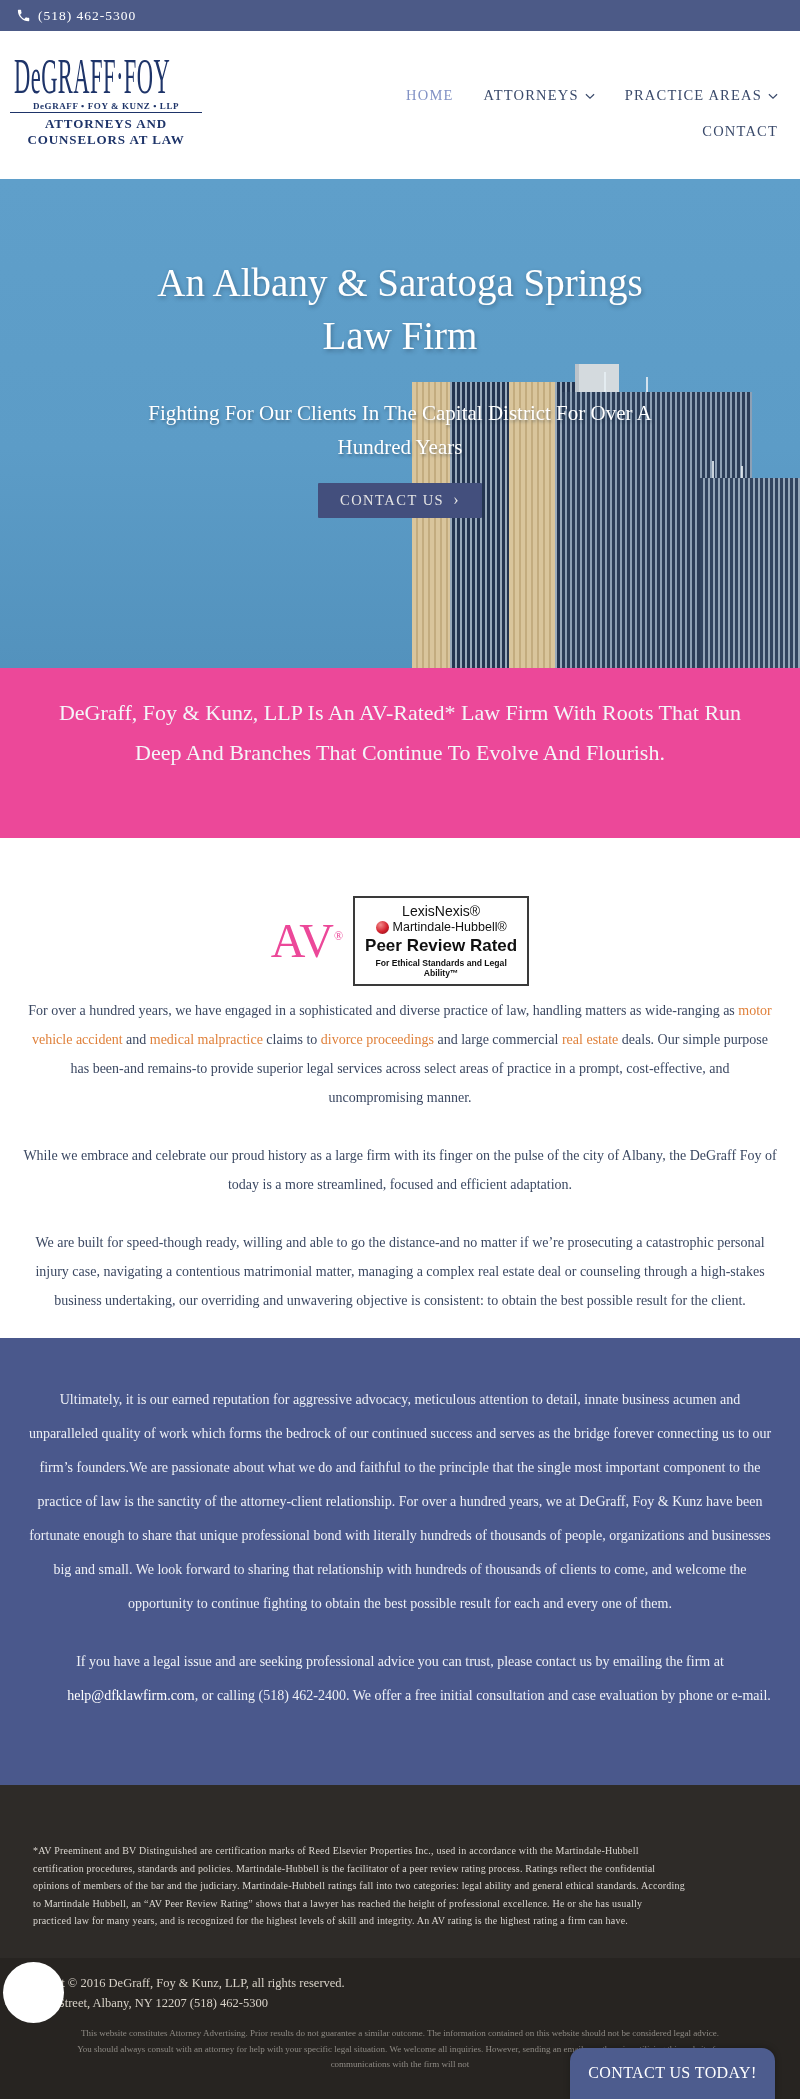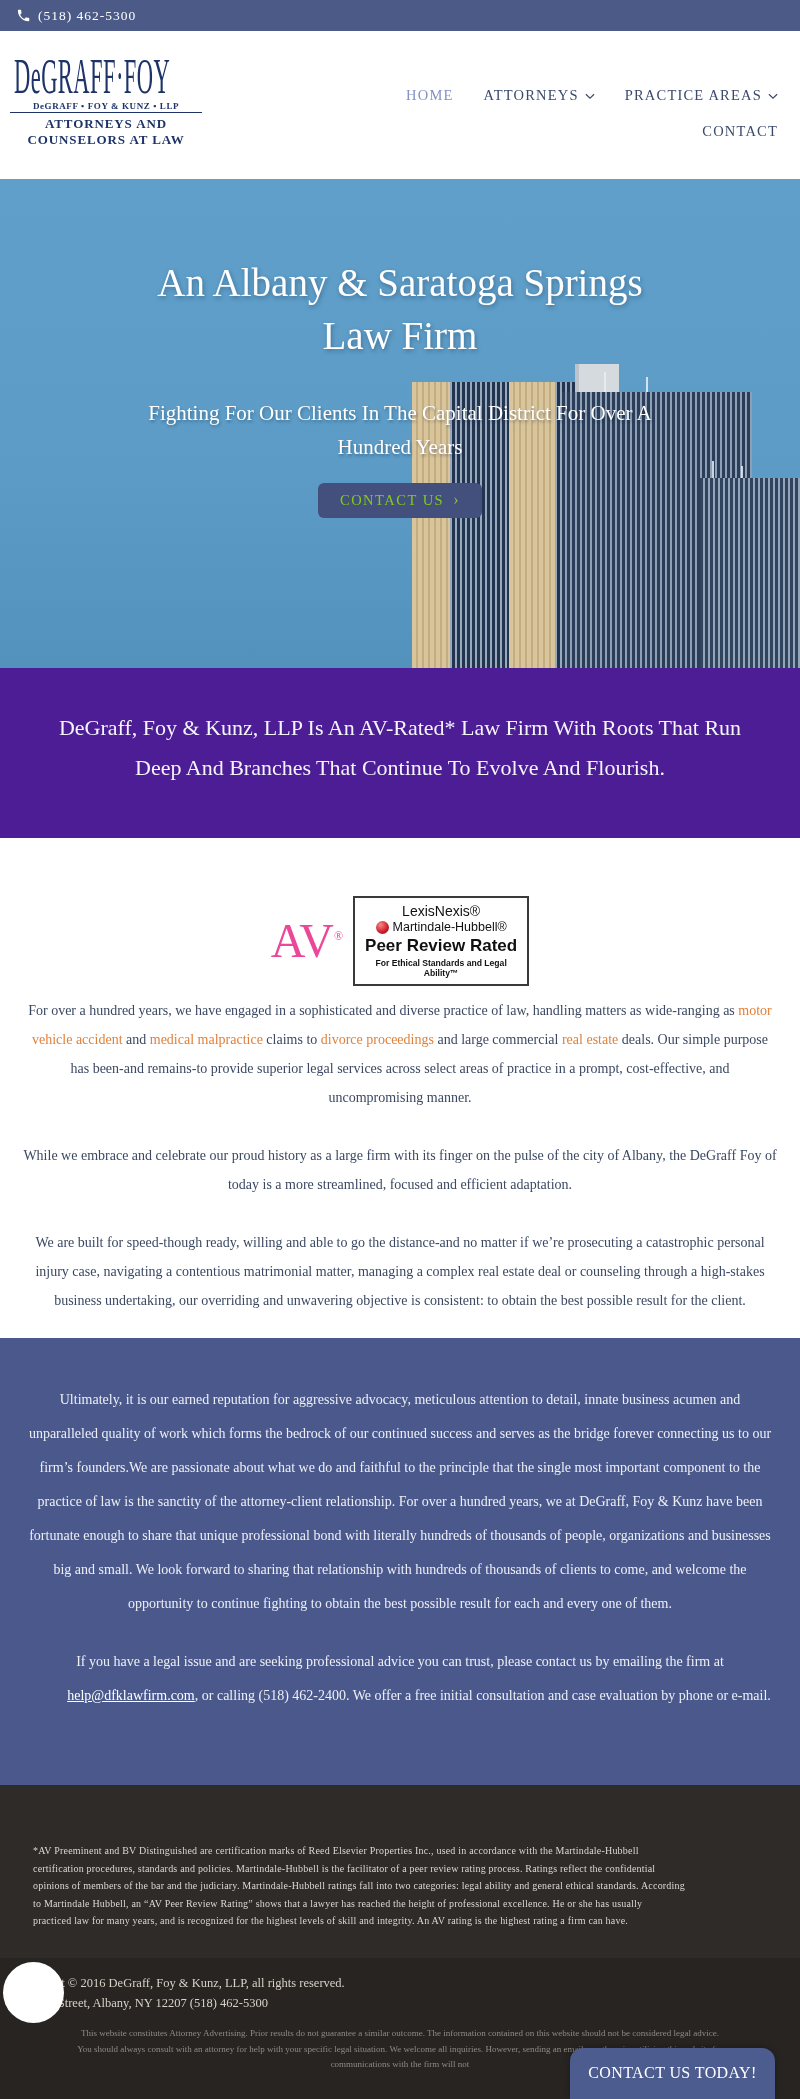--- a/index.html
+++ b/index.html
@@ -45,26 +45,26 @@
            border-left:4px solid #bcc3ca;}
   .antenna{position:absolute;width:2px;background:rgba(230,238,244,.85);}
   .a1{left:604px;top:193px;height:20px;}
   .a2{left:646px;top:198px;height:15px;}
   .a3{left:712px;top:282px;height:17px;}
   .a4{left:741px;top:287px;height:12px;}
   .hero-inner{position:relative;z-index:3;text-align:center;color:#fff;padding-top:77px;}
   .hero-h1{font-size:39px;font-weight:normal;line-height:53px;margin:0;
            text-shadow:1px 2px 4px rgba(25,45,65,.4);}
   .hero-sub{margin-top:34px;font-size:21px;line-height:34px;text-shadow:1px 2px 3px rgba(25,45,65,.4);}
-  .hero-btn{margin-top:19px;display:inline-block;background:#434f7d;color:#84cc16;font-size:14.5px;
-            letter-spacing:1.5px;padding:8px 22px 9px;border-radius:6px;cursor:pointer;text-decoration:none;}
+  .hero-btn{margin-top:19px;display:inline-block;background:#434f7d;color:#e5e5e5;font-size:14.5px;
+            letter-spacing:1.5px;padding:8px 22px 9px;border-radius:1px;cursor:pointer;text-decoration:none;}
   .hero-btn .arr{margin-left:9px;font-size:16px;}
 
   
-  .band{height:170px;background:#4c1d95;color:#f4f5f9;text-align:center;box-sizing:border-box;padding-top:40px;}
+  .band{height:170px;background:#ec4899;color:#f4f5f9;text-align:center;box-sizing:border-box;padding-top:25px;}
   .band-text{font-size:22px;line-height:40px;width:700px;margin:0 auto;font-weight:normal;}
 
   
   .content{height:500px;box-sizing:border-box;padding-top:70px;text-align:center;color:#3b4862;background:#fff;}
   .badge-row{display:flex;justify-content:center;align-items:center;gap:10px;height:66px;}
   .av-mark{font-size:48px;color:#ec4899;line-height:1;}
   .av-mark sup{font-size:12px;}
   .mh-box{border:2px solid #3a3a3a;width:160px;padding:5px 6px 6px;background:#fff;color:#111;
           font-family:"Liberation Sans",sans-serif;text-align:center;}
   .mh-lexis{font-size:14px;}
@@ -75,21 +75,21 @@
   .mh-eth{font-size:8.6px;font-weight:bold;margin-top:2px;}
   .content p{width:756px;margin:16px auto;font-size:14px;line-height:29px;}
   .content .p1{margin-top:22px;}
   .content .p2,.content .p3{margin-top:29px;}
   .olink{color:#e0813b;cursor:pointer;text-decoration:none;}
 
   
   .mission{height:447px;background:#4a588c;color:#eef0f6;box-sizing:border-box;padding-top:45px;text-align:center;}
   .mission p{width:744px;margin:0 auto;font-size:14px;line-height:34px;}
   .mission .mp2{margin-top:24px;}
-  .email-link{color:#fff;text-decoration:underline;cursor:pointer;margin-left:38px;}
+  .email-link{color:#fff;cursor:pointer;margin-left:38px;}
 
   
   .footer1{height:173px;background:#2e2b28;box-sizing:border-box;padding:57px 33px 0;color:#dcd8d2;}
   .dline{font-size:10px;letter-spacing:.2px;line-height:17.6px;white-space:nowrap;}
   .footer2{height:141px;background:#272421;position:relative;box-sizing:border-box;padding-top:15px;color:#d8d2c8;}
   .copy{margin-left:14px;font-size:12.5px;line-height:20px;}
   .fineprint{margin-top:13px;text-align:center;color:#8f8b85;font-size:9px;line-height:15.5px;}
   .fineprint div{white-space:nowrap;}
   .chat-circle{position:absolute;left:3px;top:4px;width:61px;height:61px;border-radius:50%;background:#fff;cursor:pointer;}
   .cta-float{position:absolute;right:25px;bottom:0;width:205px;height:51px;background:#4d5c8e;

